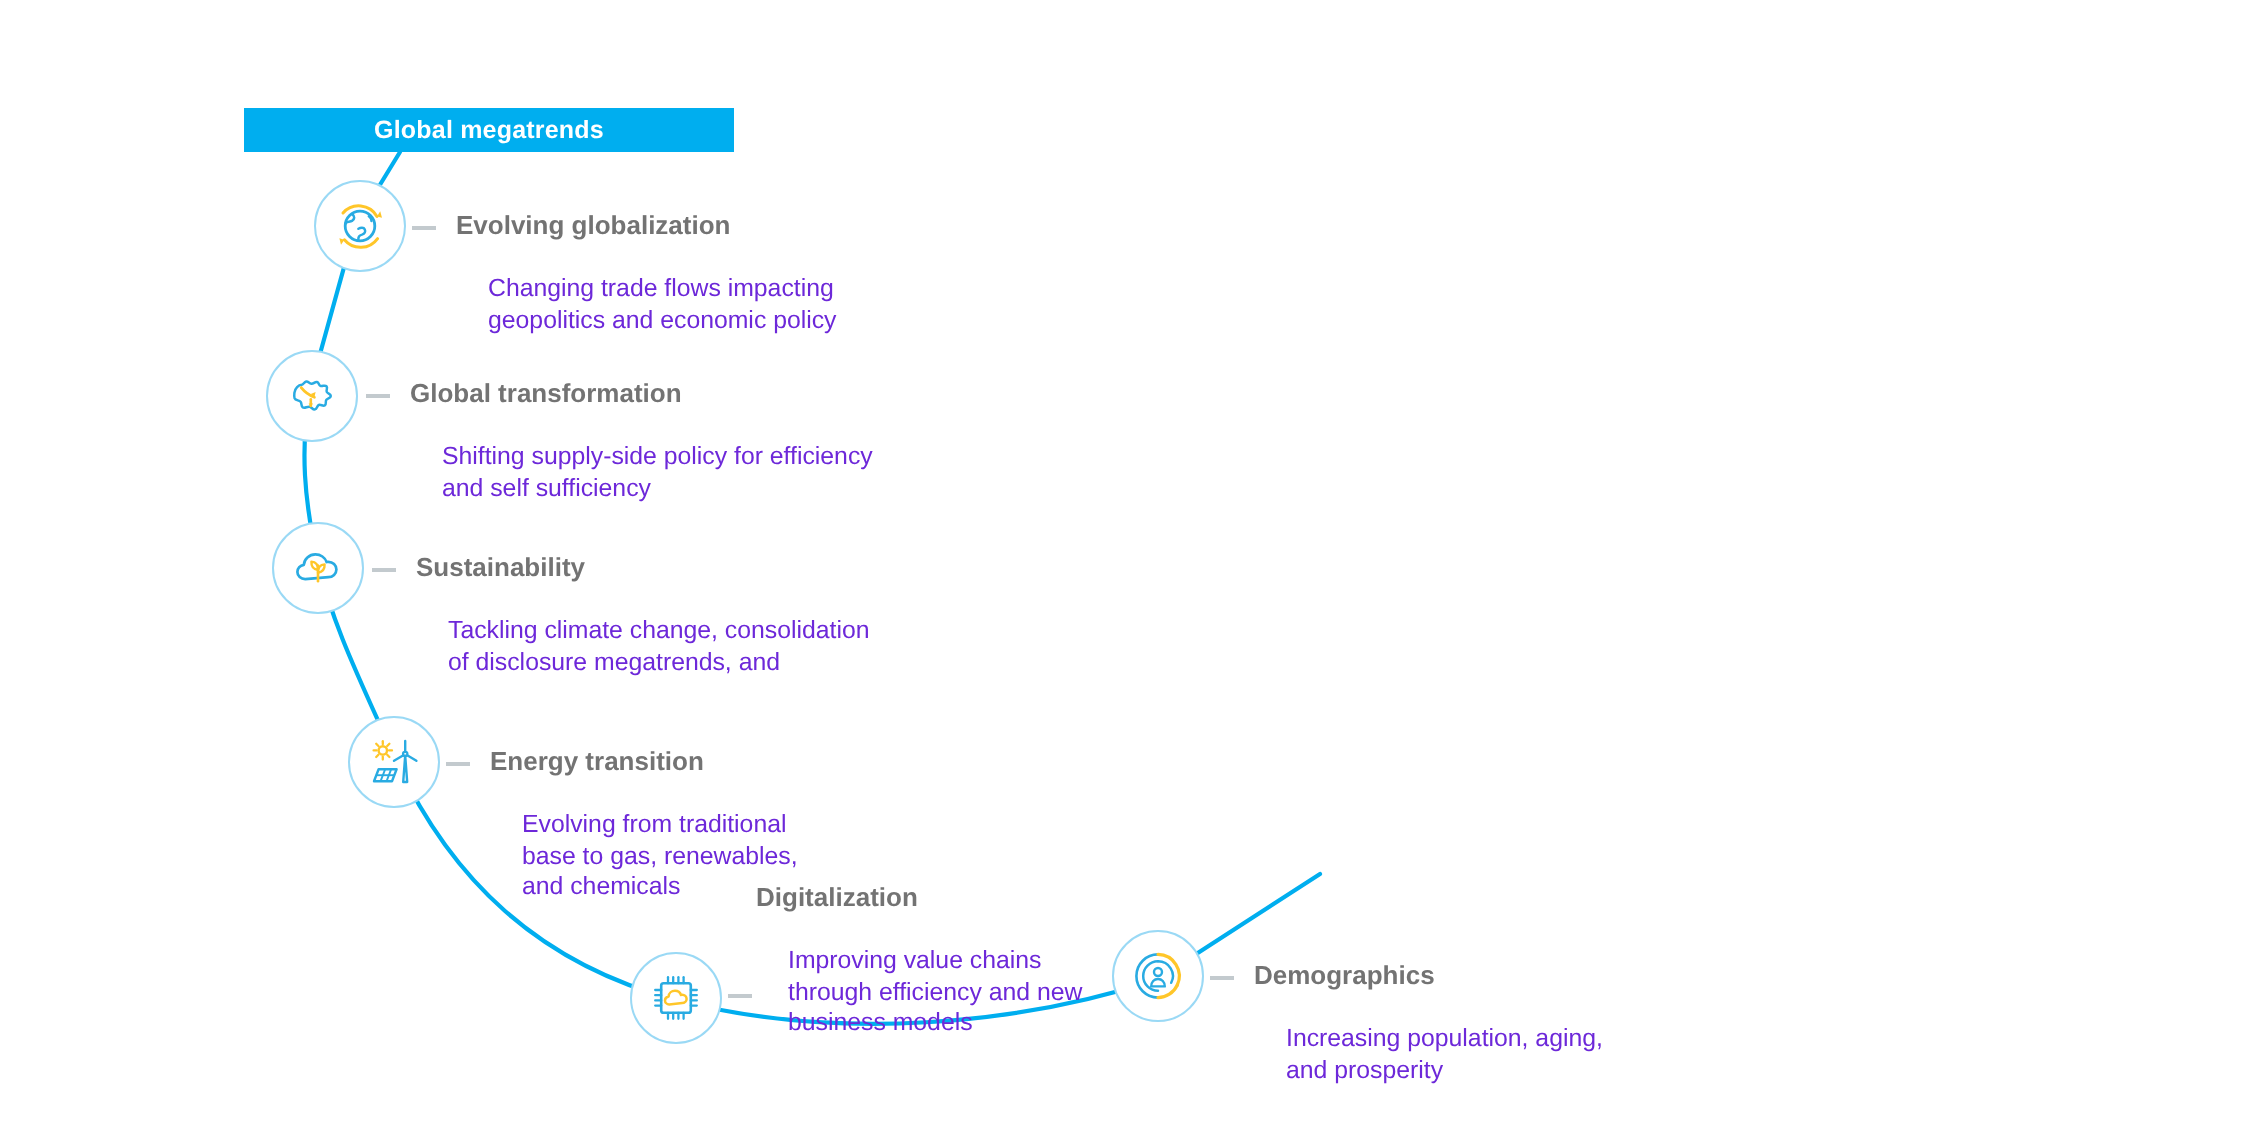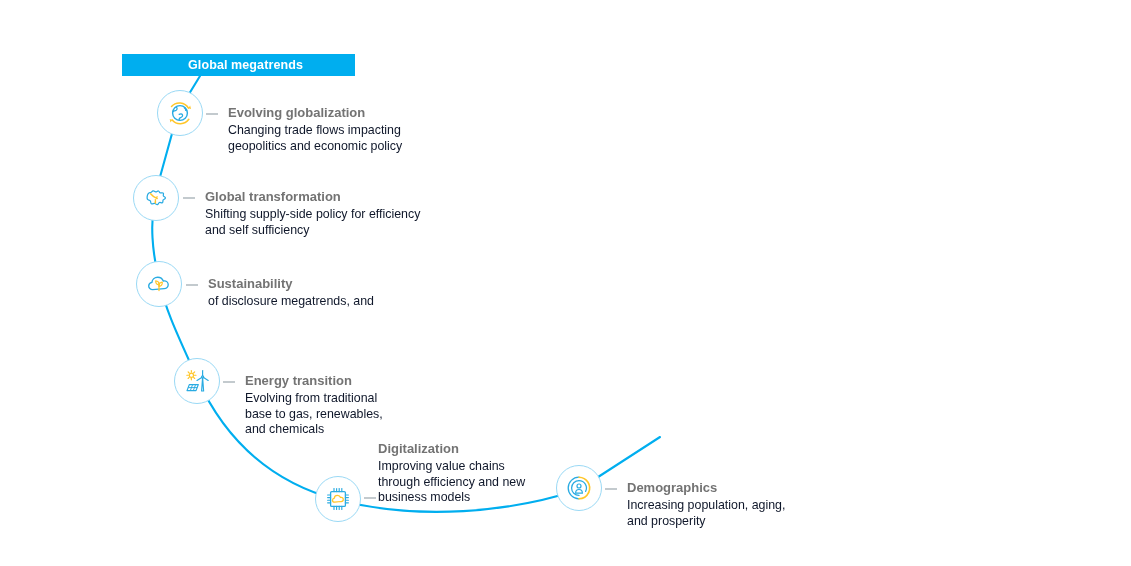--- a/index.html
+++ b/index.html
@@ -22,27 +22,26 @@
     left: 0; top: 0;
     width: 1131px;
     height: 566px;
   }
 
   
   .banner {
     position: absolute;
     left: 122px;
     top: 54px;
-    width: 219px;
+    width: 245px;
     height: 22px;
     background: #00AEEF;
     display: flex;
     align-items: center;
     justify-content: center;
-    padding-left: 14px;
   }
   .banner-label {
     color: #ffffff;
     font-size: 12.5px;
     font-weight: bold;
     letter-spacing: .1px;
     line-height: 1;
     white-space: nowrap;
   }
 
@@ -92,24 +91,24 @@
 
   .t-title {
     color: #737373;
     font-size: 13px;
     font-weight: bold;
     line-height: 16px;
     margin: 0 0 2px 0;
     letter-spacing: 0;
   }
   .t-desc {
-    color: #0f172a;
+    color: #6d28d9;
     font-size: 12.4px;
     line-height: 15.6px;
-    margin: 0;
+    margin: 16px;
     font-weight: normal;
   }
   .t-desc span { display: block; white-space: nowrap; }
 
   
   .trend.digital .body { left: 14px; top: 0; }
 </style>
 </head>
 <body>
 
@@ -273,20 +272,21 @@
         <span>and self sufficiency</span>
       </p>
     </div>
   </div>
 
   <div class="trend left-dash" style="left:186px; top:276px;">
     <span class="dash"></span>
     <div class="body">
       <p class="t-title">Sustainability</p>
       <p class="t-desc">
+        <span>Tackling climate change, consolidation</span>
         <span>of disclosure megatrends, and</span>
       </p>
     </div>
   </div>
 
   <div class="trend left-dash" style="left:223px; top:373px;">
     <span class="dash"></span>
     <div class="body">
       <p class="t-title">Energy transition</p>
       <p class="t-desc">

